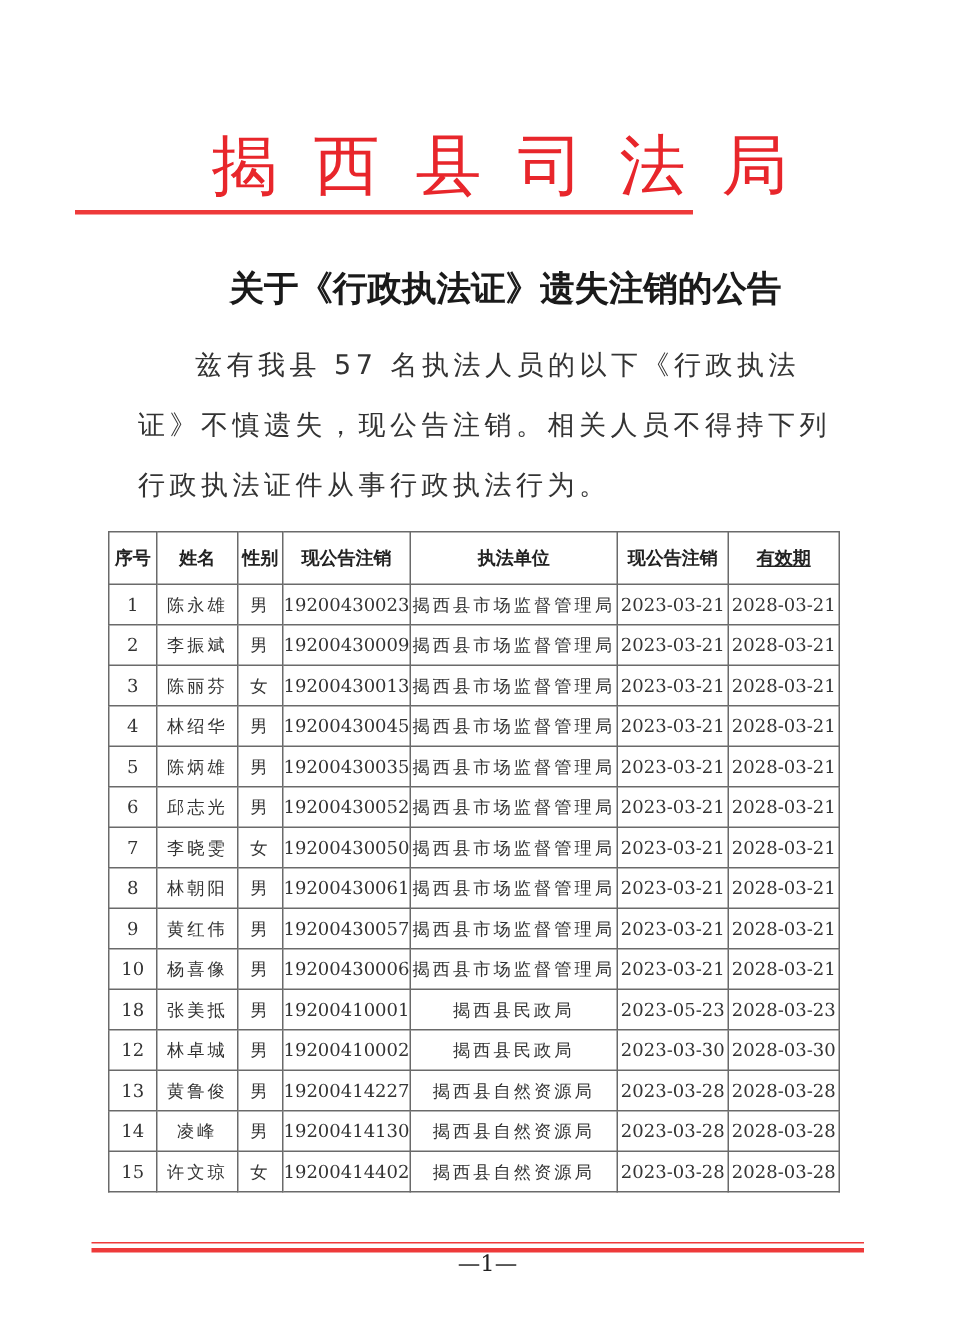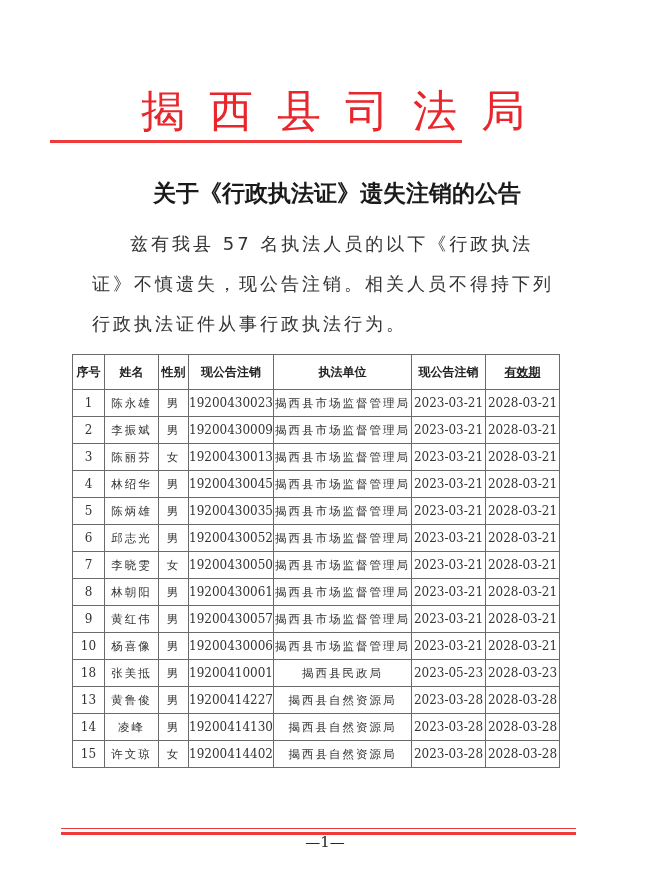--- a/index.html
+++ b/index.html
@@ -231,20 +231,29 @@
       <tr>
         <td>18</td>
         <td class="name">张美抵</td>
         <td class="gender">男</td>
         <td>19200410001</td>
         <td class="unit">揭西县民政局</td>
         <td>2023-05-23</td>
         <td>2028-03-23</td>
       </tr>
       <tr>
+        <td>12</td>
+        <td class="name">林卓城</td>
+        <td class="gender">男</td>
+        <td>19200410002</td>
+        <td class="unit">揭西县民政局</td>
+        <td>2023-03-30</td>
+        <td>2028-03-30</td>
+      </tr>
+      <tr>
         <td>13</td>
         <td class="name">黄鲁俊</td>
         <td class="gender">男</td>
         <td>19200414227</td>
         <td class="unit">揭西县自然资源局</td>
         <td>2023-03-28</td>
         <td>2028-03-28</td>
       </tr>
       <tr>
         <td>14</td>

